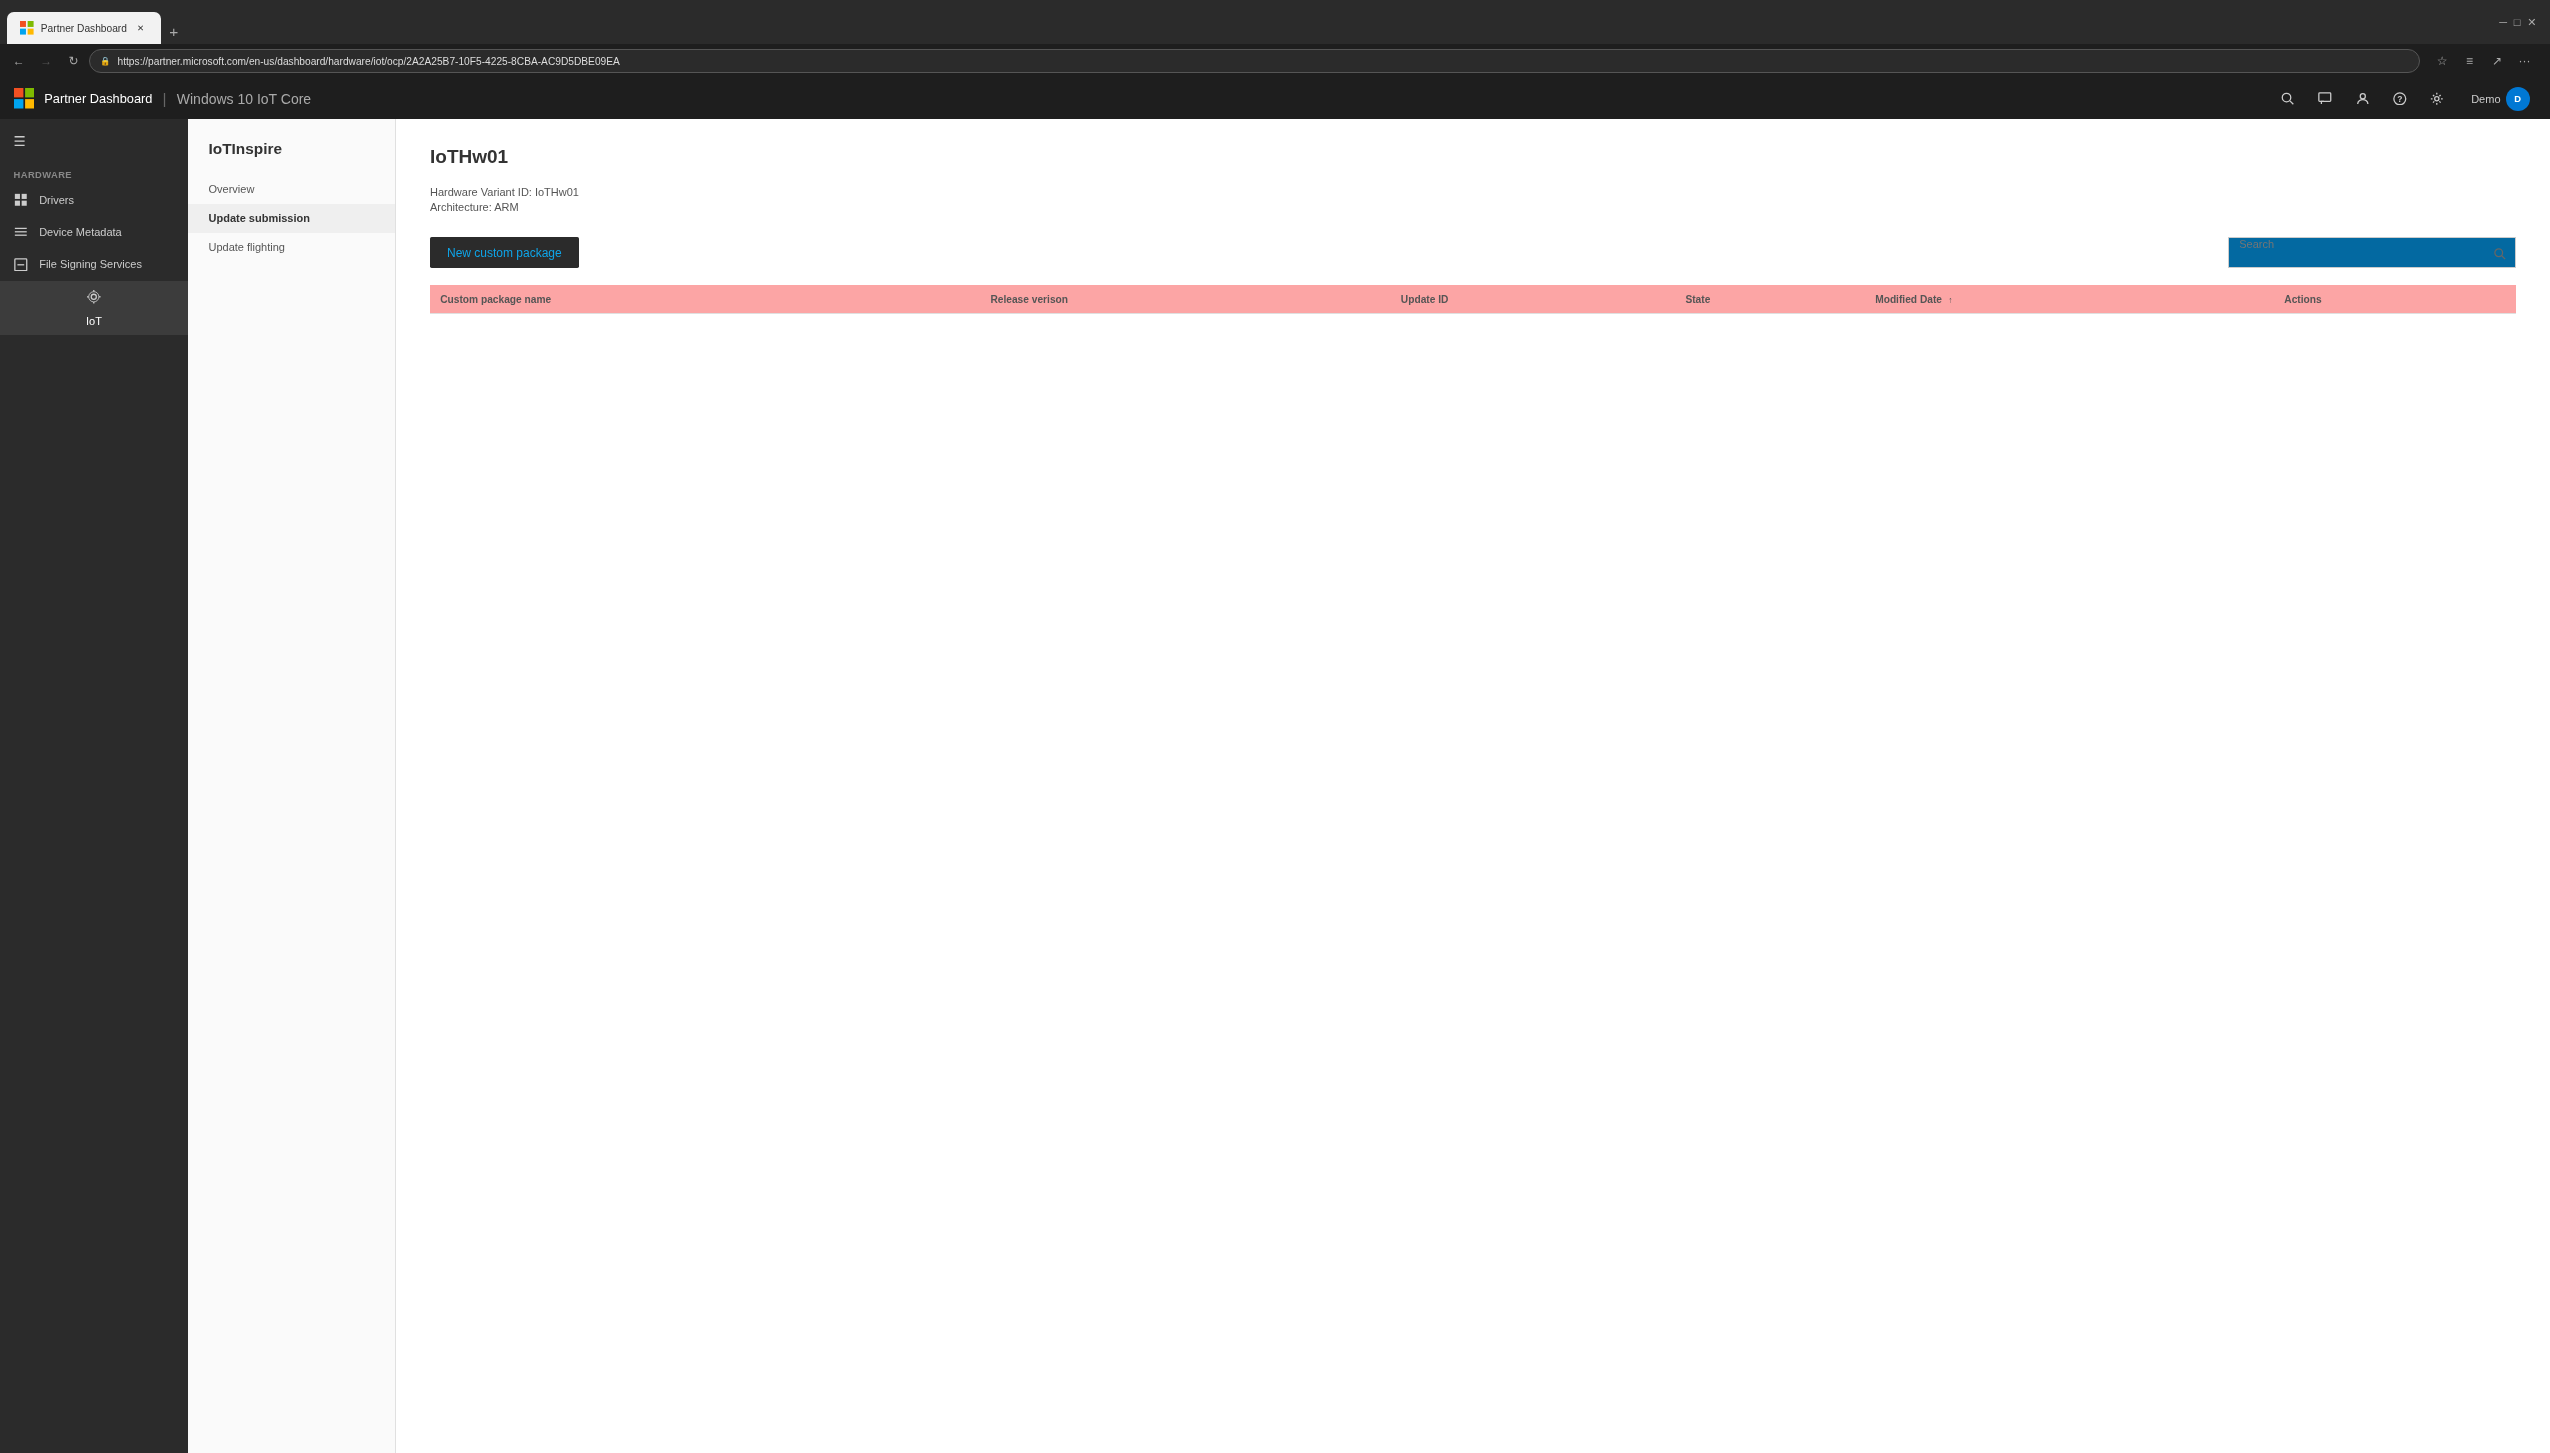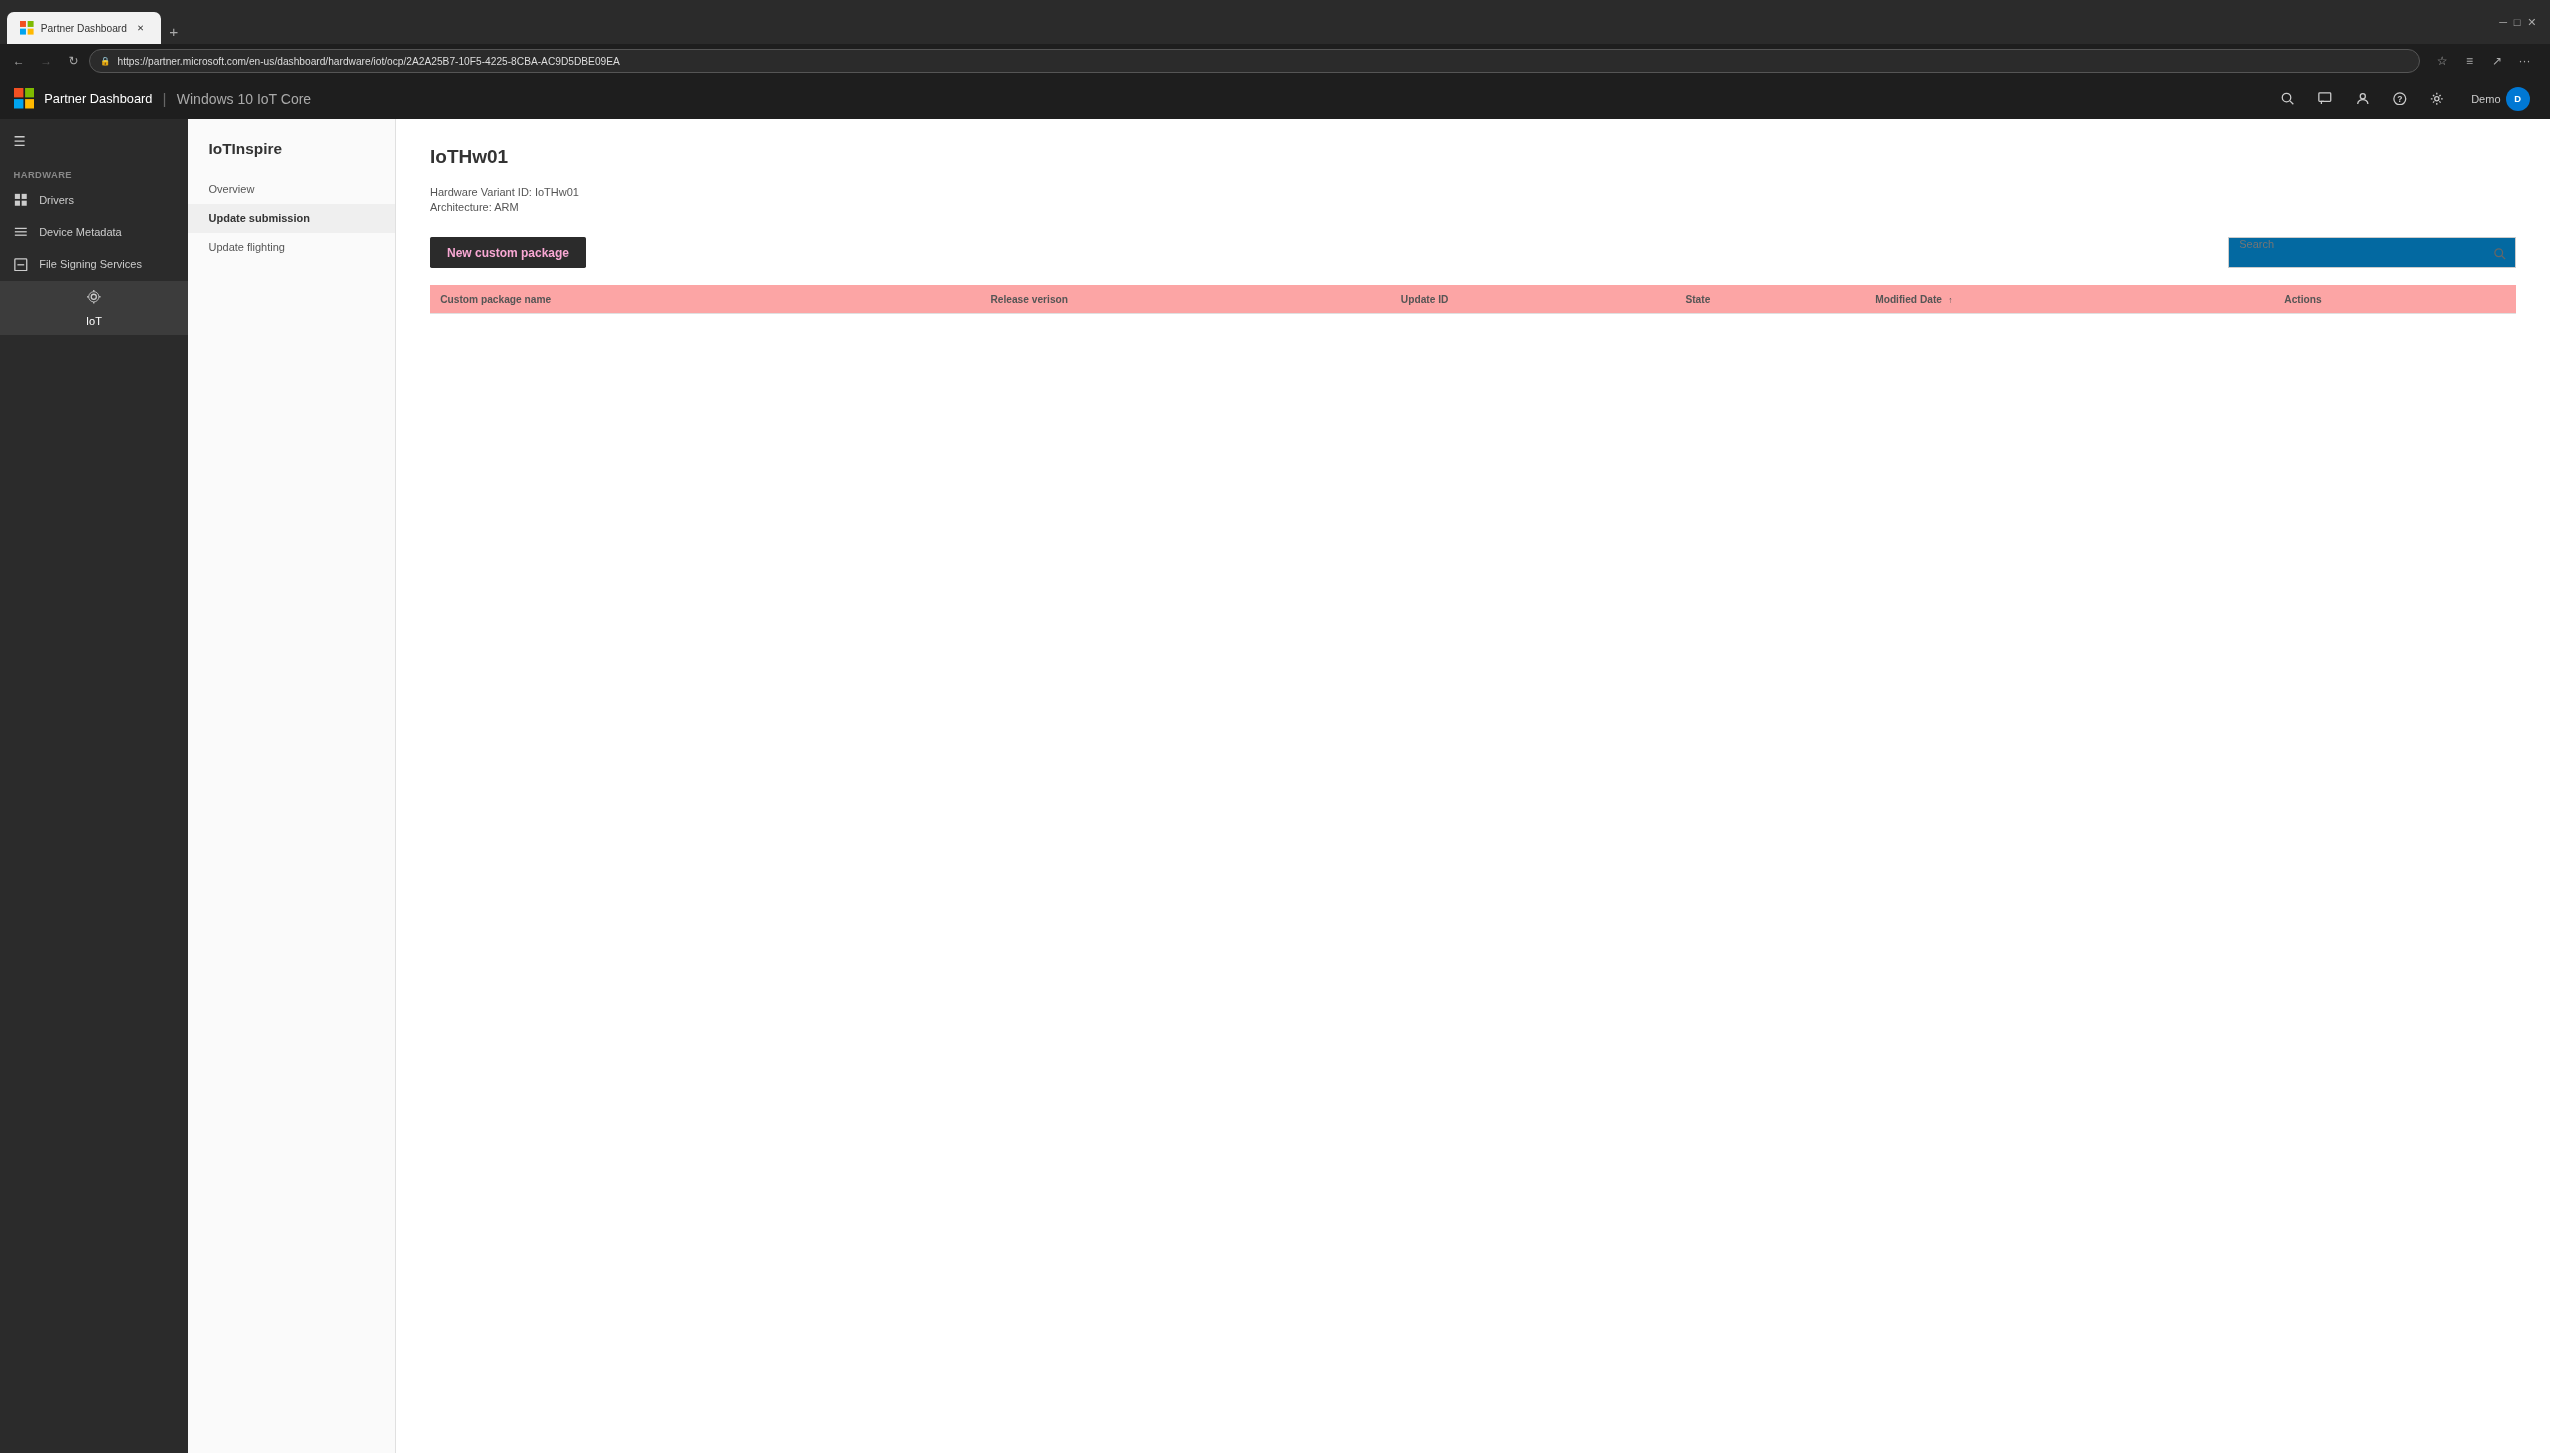--- a/index.html
+++ b/index.html
@@ -286,27 +286,27 @@
     }
     .toolbar {
       display: flex;
       align-items: center;
       justify-content: space-between;
       margin-top: 24px;
       margin-bottom: 17px;
     }
     .btn-primary {
       background: #2b2b2b;
-      color: #f9a8d4;
+      color: #0ea5e9;
       border: none;
       padding: 8.5px 17px;
       font-size: 12px;
       cursor: pointer;
       border-radius: 1.7px;
-      font-weight: 700;
+      font-weight: 400;
     }
     .search-box {
       display: flex;
       align-items: flex-start;
       border: 0.9px solid #ccc;
       background: #0369a1;
       height: 31px;
       width: 288px;
     }
     .search-box input {

